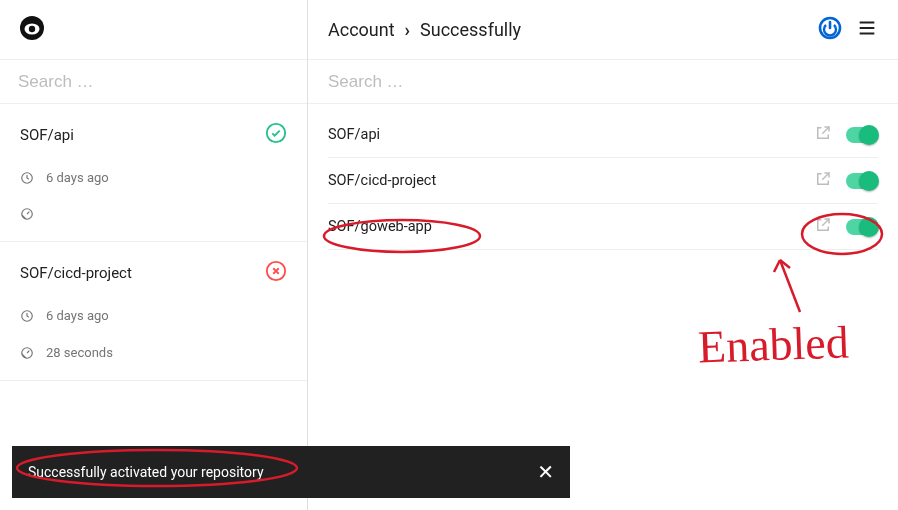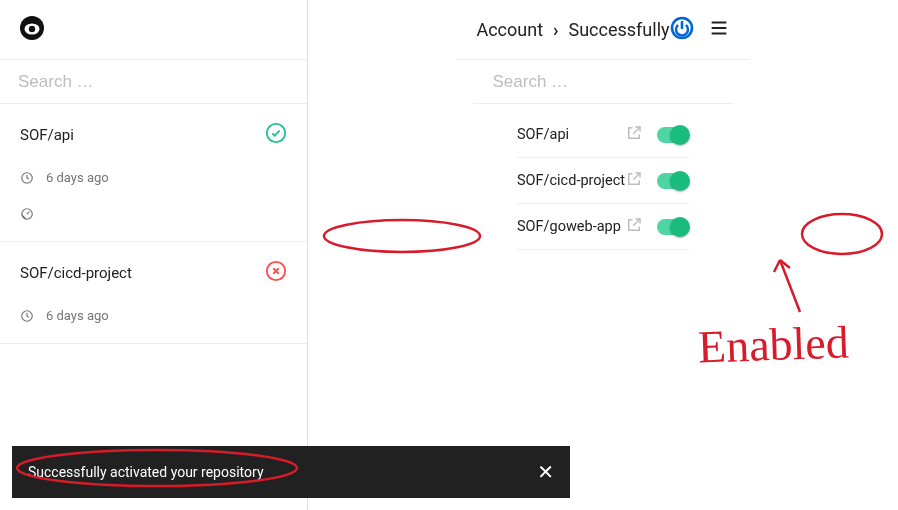--- a/index.html
+++ b/index.html
@@ -8,21 +8,21 @@
   .sidebar { width: 308px; border-right: 1px solid #e0e0e0; display: flex; flex-direction: column; }
   .logo-row { height: 60px; display: flex; align-items: center; padding: 0 18px; border-bottom: 1px solid #eee; }
   .search-row { height: 44px; display: flex; align-items: center; padding: 0 18px; border-bottom: 1px solid #eee; }
   .search-input { border: none; outline: none; width: 100%; font-size: 17px; color: #14532d; }
   .search-input::placeholder { color: #bdbdbd; }
   .build-card { padding: 18px 20px 20px 20px; border-bottom: 1px solid #eee; }
   .build-head { display: flex; justify-content: space-between; align-items: center; margin-bottom: 10px; }
   .build-title { font-size: 15px; font-weight: 400; color: #212121; }
   .meta-row { display: flex; align-items: center; font-size: 13px; color: #757575; margin-top: 22px; }
   .meta-row .ico { width: 16px; margin-right: 10px; display: inline-flex; }
-  .main { flex: 1; display: flex; flex-direction: column; align-items: center; }
+  .main { flex: 1; display: flex; flex-direction: column; }
   .topbar { height: 60px; display: flex; align-items: center; padding: 0 20px; border-bottom: 1px solid #eee; }
   .breadcrumb { display: flex; align-items: center; font-size: 18px; color: #212121; flex: 1; }
   .breadcrumb .sep { margin: 0 10px; color: #212121; font-weight: 600; }
   .top-actions { display: flex; align-items: center; gap: 14px; }
   .main-search { height: 44px; display: flex; align-items: center; padding: 0 20px; border-bottom: 1px solid #eee; }
   .repo-list { padding: 8px 20px 0 20px; }
   .repo-row { display: flex; align-items: center; height: 46px; border-bottom: 1px solid #eee; }
   .repo-name { flex: 1; font-size: 14.5px; color: #212121; }
   .repo-actions { display: flex; align-items: center; gap: 14px; }
   .ext-icon { color: #bdbdbd; }
@@ -94,20 +94,30 @@
       </div>
       <div class="meta-row">
         <span class="ico">
             <svg width="14" height="14" viewBox="0 0 24 24" fill="none" stroke="#757575" stroke-width="2">
               <circle cx="12" cy="12" r="9"></circle>
               <path d="M12 7v5l3 2"></path>
             </svg>
           </span>
         <span>6 days ago</span>
       </div>
+      <div class="meta-row">
+        <span class="ico">
+            <svg width="14" height="14" viewBox="0 0 24 24" fill="none" stroke="#757575" stroke-width="2">
+              <circle cx="12" cy="12" r="9"></circle>
+              <path d="M12 12l4-4"></path>
+              <path d="M3 12a9 9 0 0 0 9 9" fill="#757575" stroke="none"></path>
+            </svg>
+          </span>
+        <span>28 seconds</span>
+      </div>
     </div>
   </aside>
 
   <main class="main">
     <div class="topbar">
       <nav class="breadcrumb">
         <span>Account</span>
         <span class="sep">›</span>
         <span>Successfully</span>
       </nav>

